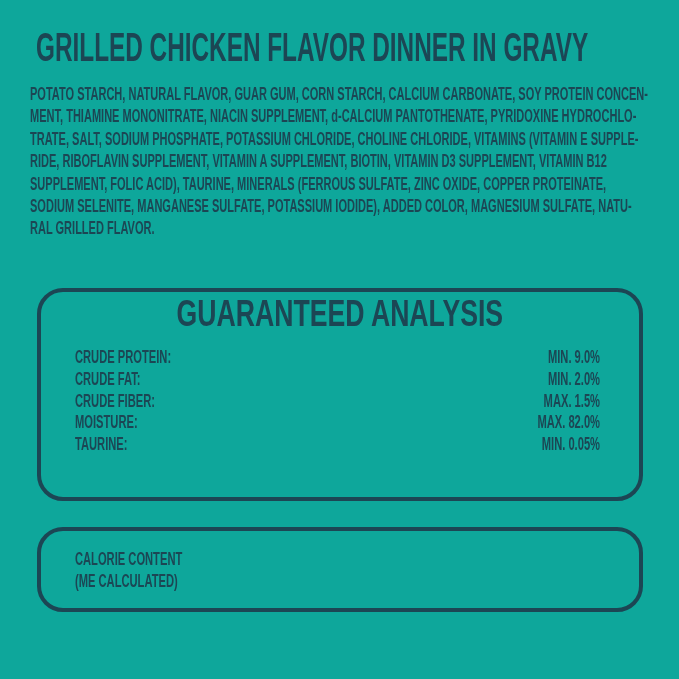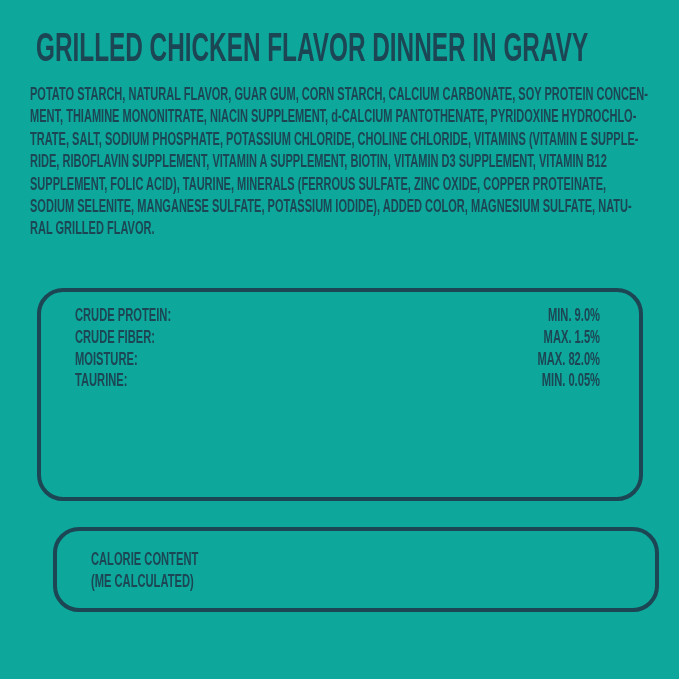--- a/index.html
+++ b/index.html
@@ -46,21 +46,20 @@
   .ga-rows{margin-top:13px;padding:0 39px 0 34px;}
   .ga-row{
     display:flex;justify-content:space-between;align-items:center;
     height:21.8px;line-height:21.8px;font-size:18px;
   }
 
   .cal-box{
     top:527px;height:85px;
     display:flex;align-items:center;justify-content:space-between;
     padding:0 39px 0 34px;
-    margin-left:16px;
   }
   .cal-col{font-size:18px;line-height:22px;}
   .cal-col.right{text-align:right;}
 </style>
 </head>
 <body>
 
 <div class="page">
 
   <div class="title">
@@ -71,24 +70,31 @@
     <div class="ing-line"><span class="cx ox-l" style="transform: scaleX(0.580452);">POTATO STARCH, NATURAL FLAVOR, GUAR GUM, CORN STARCH, CALCIUM CARBONATE, SOY PROTEIN CONCEN-</span></div>
     <div class="ing-line"><span class="cx ox-l" style="transform: scaleX(0.580452);">MENT, THIAMINE MONONITRATE, NIACIN SUPPLEMENT, d-CALCIUM PANTOTHENATE, PYRIDOXINE HYDROCHLO-</span></div>
     <div class="ing-line"><span class="cx ox-l" style="transform: scaleX(0.580452);">TRATE, SALT, SODIUM PHOSPHATE, POTASSIUM CHLORIDE, CHOLINE CHLORIDE, VITAMINS (VITAMIN E SUPPLE-</span></div>
     <div class="ing-line"><span class="cx ox-l" style="transform: scaleX(0.580452);">RIDE, RIBOFLAVIN SUPPLEMENT, VITAMIN A SUPPLEMENT, BIOTIN, VITAMIN D3 SUPPLEMENT, VITAMIN B12</span></div>
     <div class="ing-line"><span class="cx ox-l" style="transform: scaleX(0.580452);">SUPPLEMENT, FOLIC ACID), TAURINE, MINERALS (FERROUS SULFATE, ZINC OXIDE, COPPER PROTEINATE,</span></div>
     <div class="ing-line"><span class="cx ox-l" style="transform: scaleX(0.580452);">SODIUM SELENITE, MANGANESE SULFATE, POTASSIUM IODIDE), ADDED COLOR, MAGNESIUM SULFATE, NATU-</span></div>
     <div class="ing-line"><span class="cx ox-l" style="transform: scaleX(0.580452);">RAL GRILLED FLAVOR.</span></div>
   </div>
 
   <div class="panel ga-box">
+    <div class="ga-heading">
+      <span class="cx ox-c" style="transform: scaleX(0.72);">GUARANTEED ANALYSIS</span>
+    </div>
     <div class="ga-rows">
       <div class="ga-row">
         <span class="cx ox-l" style="transform: scaleX(0.62);">CRUDE PROTEIN:</span>
         <span class="cx ox-r" style="transform: scaleX(0.62);">MIN. 9.0%</span>
+      </div>
+      <div class="ga-row">
+        <span class="cx ox-l" style="transform: scaleX(0.62);">CRUDE FAT:</span>
+        <span class="cx ox-r" style="transform: scaleX(0.62);">MIN. 2.0%</span>
       </div>
       <div class="ga-row">
         <span class="cx ox-l" style="transform: scaleX(0.62);">CRUDE FIBER:</span>
         <span class="cx ox-r" style="transform: scaleX(0.62);">MAX. 1.5%</span>
       </div>
       <div class="ga-row">
         <span class="cx ox-l" style="transform: scaleX(0.62);">MOISTURE:</span>
         <span class="cx ox-r" style="transform: scaleX(0.62);">MAX. 82.0%</span>
       </div>
       <div class="ga-row">

